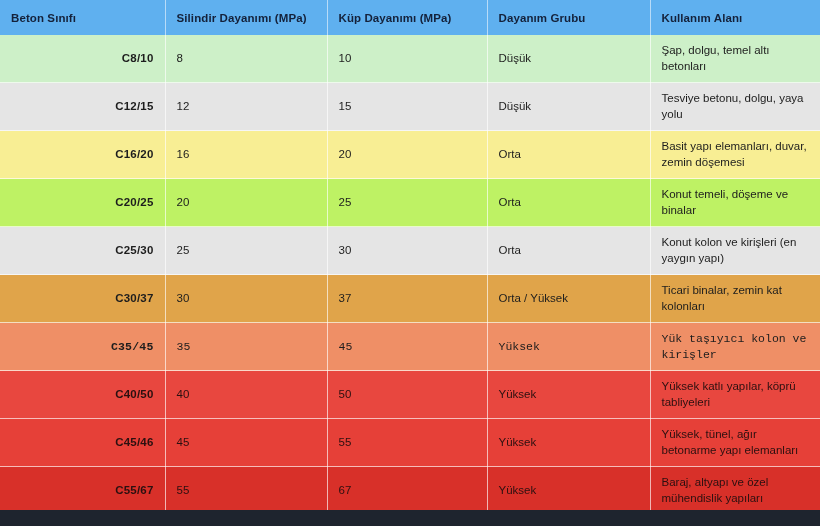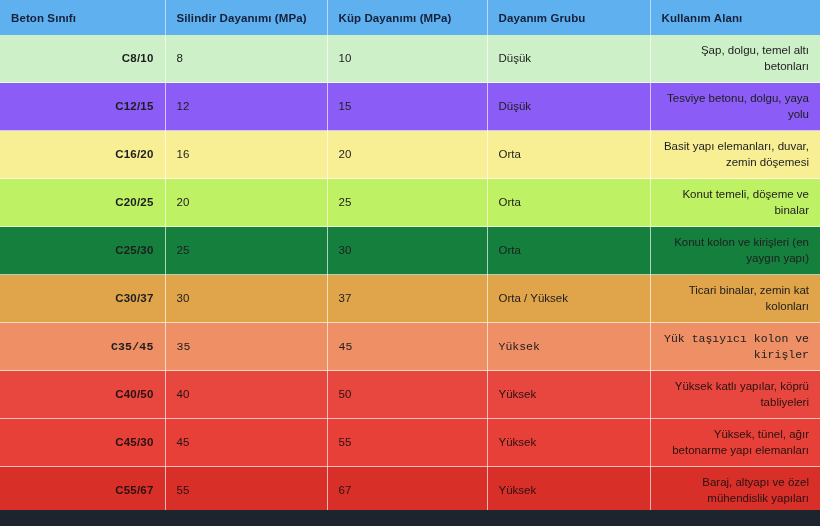--- a/index.html
+++ b/index.html
@@ -65,21 +65,21 @@
   tbody td {
     padding: 8px 11px;
     vertical-align: middle;
     color: #1d1d1d;
     font-size: 11.5px;
     line-height: 1.35;
     border-right: 1px solid rgba(255,255,255,0.65);
     border-bottom: 1px solid rgba(255,255,255,0.65);
     box-sizing: border-box;
   }
-  tbody td:last-child { border-right: none; text-align: right; }
+  tbody td:last-child { border-right: none; }
 
   tbody td.cls {
     font-weight: bold;
     letter-spacing: 0.2px;
     text-align: right;
   }
 
   tbody tr.dark-row td { color: #2b1010; }
 
   .footer-bar {
@@ -115,42 +115,42 @@
         </tr>
       </thead>
       <tbody id="tbody">
           <tr style="background: rgb(205, 240, 200);">
             <td class="cls">C8/10</td>
             <td>8</td>
             <td>10</td>
             <td>Düşük</td>
             <td>Şap, dolgu, temel altı betonları</td>
           </tr>
-          <tr style="background: #8b5cf6;">
+          <tr style="background: #e5e5e5;">
             <td class="cls">C12/15</td>
             <td>12</td>
             <td>15</td>
             <td>Düşük</td>
             <td>Tesviye betonu, dolgu, yaya yolu</td>
           </tr>
           <tr style="background: rgb(248, 238, 148);">
             <td class="cls">C16/20</td>
             <td>16</td>
             <td>20</td>
             <td>Orta</td>
             <td>Basit yapı elemanları, duvar, zemin döşemesi</td>
           </tr>
           <tr style="background: #bef264;">
             <td class="cls">C20/25</td>
             <td>20</td>
             <td>25</td>
             <td>Orta</td>
             <td>Konut temeli, döşeme ve binalar</td>
           </tr>
-          <tr style="background: #15803d;">
+          <tr style="background: #e5e5e5;">
             <td class="cls">C25/30</td>
             <td>25</td>
             <td>30</td>
             <td>Orta</td>
             <td>Konut kolon ve kirişleri (en yaygın yapı)</td>
           </tr>
           <tr style="background: rgb(224, 164, 74);">
             <td class="cls">C30/37</td>
             <td>30</td>
             <td>37</td>
@@ -165,21 +165,21 @@
             <td>Yük taşıyıcı kolon ve kirişler</td>
           </tr>
           <tr class="dark-row" style="background: rgb(232, 71, 63);">
             <td class="cls">C40/50</td>
             <td>40</td>
             <td>50</td>
             <td>Yüksek</td>
             <td>Yüksek katlı yapılar, köprü tabliyeleri</td>
           </tr>
           <tr class="dark-row" style="background: rgb(230, 64, 56);">
-            <td class="cls">C45/30</td>
+            <td class="cls">C45/46</td>
             <td>45</td>
             <td>55</td>
             <td>Yüksek</td>
             <td>Yüksek, tünel, ağır betonarme yapı elemanları</td>
           </tr>
           <tr class="dark-row" style="background: rgb(216, 48, 41);">
             <td class="cls">C55/67</td>
             <td>55</td>
             <td>67</td>
             <td>Yüksek</td>

